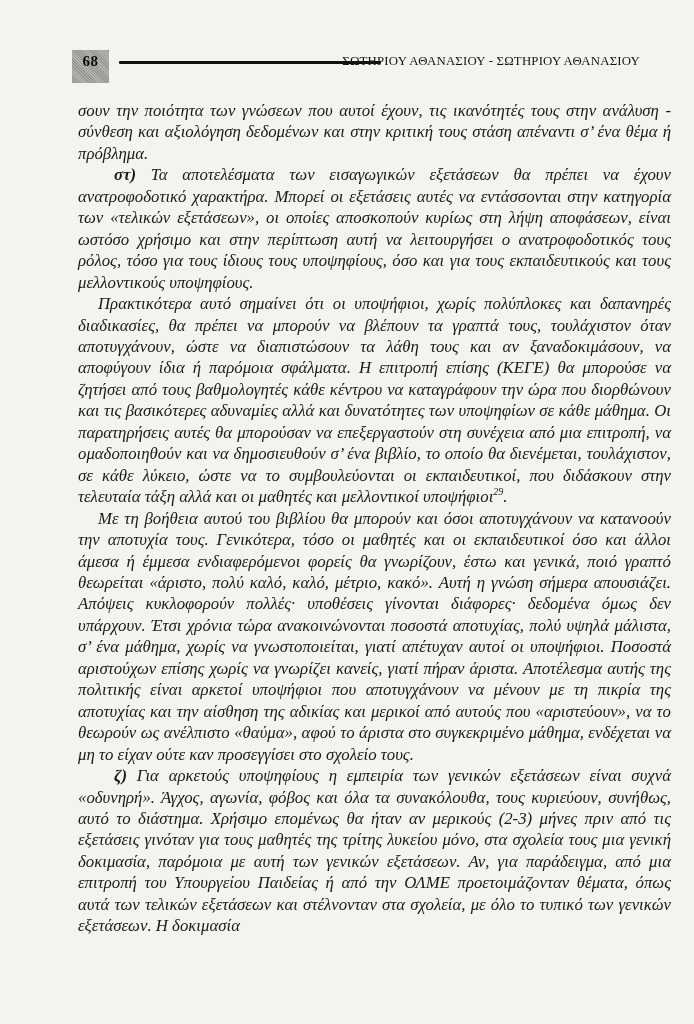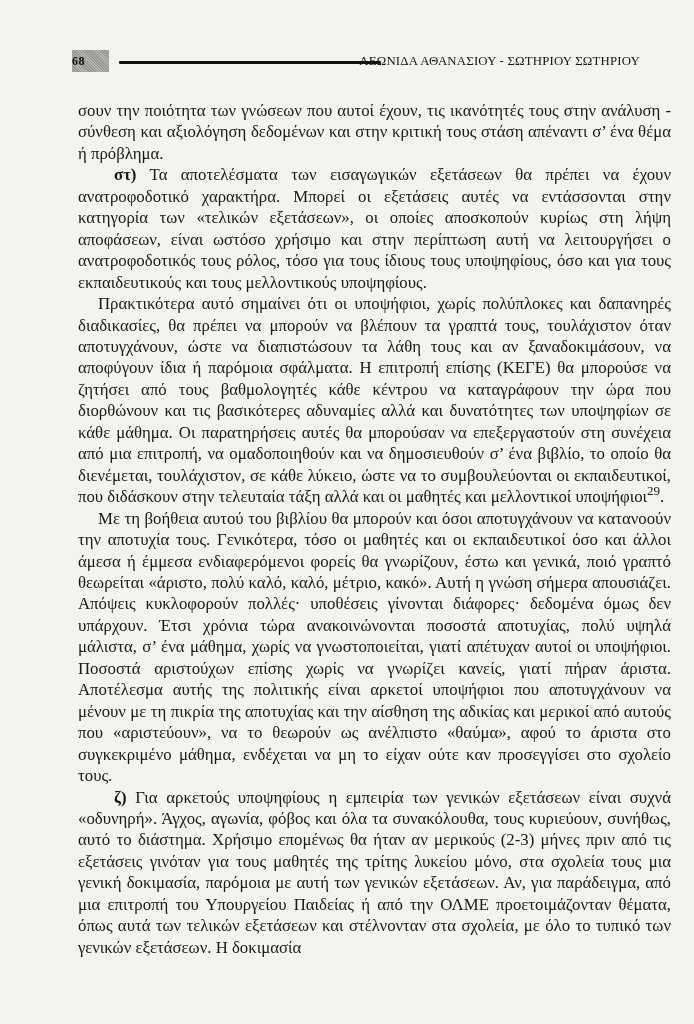--- a/index.html
+++ b/index.html
@@ -19,26 +19,27 @@
     background:var(--paper);
     overflow:hidden;
     color:var(--ink);
   }
   .header{
     position:absolute;
     top:50px;left:72px;right:54px;height:26px;
   }
   .page-badge{
     position:absolute;left:0;top:0;
-    width:37px;height:22px;
+    width:37px;height:33px;
     background-color:var(--badge_bg);
     background-image:repeating-linear-gradient(45deg, rgba(0,0,0,.14) 0 1px, rgba(255,255,255,.10) 1px 2px);
     color:#0d0d0b;
     font-weight:bold;
-    font-size:12px;
+    font-size:15px;
+    text-align:center;
     line-height:23px;
     letter-spacing:.5px;
   }
   .header-rule{
     position:absolute;
     left:47px;top:11px;
     width:262px;height:3px;
     background:var(--rule);
     border-radius:1px;
   }
@@ -51,47 +52,48 @@
     color:#151410;
   }
   .body-text{
     position:absolute;
     left:78px;top:100px;
     width:593px;
     font-size:16.8px;
     line-height:21.45px;
     text-align:justify;
     text-justify:inter-word;
+    font-style:italic;
   }
   .para{
     margin:0;
     text-indent:20px;
   }
   .para.first{
     text-indent:0;
   }
   .lead{
     font-weight:bold;
     margin-left:16px;
   }
   sup.fn{
-    font-size:13px;
+    font-size:10px;
     line-height:0;
     vertical-align:super;
   }
 </style>
 </head>
 <body>
 
 <div class="page">
 
   <div class="header">
     <div class="page-badge">68</div>
     <div class="header-rule"></div>
-    <div class="running-header">ΛΕΩΝΙΔΑ ΑΘΑΝΑΣΙΟΥ - ΣΩΤΗΡΙΟΥ ΣΩΤΗΡΙΟΥ</div>
+    <div class="running-header">ΣΩΤΗΡΙΟΥ ΑΘΑΝΑΣΙΟΥ - ΣΩΤΗΡΙΟΥ ΑΘΑΝΑΣΙΟΥ</div>
   </div>
 
   <div class="body-text">
 
     <p class="para first"><span>σουν την ποιότητα των γνώσεων που αυτοί έχουν, τις ικανότητές τους στην ανάλυση - σύνθεση και αξιολόγηση δεδομένων και στην κριτική τους στάση απέναντι σ’ ένα θέμα ή πρόβλημα.</span></p>
 
     <p class="para"><b class="lead">στ)</b><span> Τα αποτελέσματα των εισαγωγικών εξετάσεων θα πρέπει να έχουν ανατροφοδοτικό χαρακτήρα. Μπορεί οι εξετάσεις αυτές να εντάσσονται στην κατηγορία των «τελικών εξετάσεων», οι οποίες αποσκοπούν κυρίως στη λήψη αποφάσεων, είναι ωστόσο χρήσιμο και στην περίπτωση αυτή να λειτουργήσει ο ανατροφοδοτικός τους ρόλος, τόσο για τους ίδιους τους υποψηφίους, όσο και για τους εκπαιδευτικούς και τους μελλοντικούς υποψηφίους.</span></p>
 
     <p class="para"><span>Πρακτικότερα αυτό σημαίνει ότι οι υποψήφιοι, χωρίς πολύπλοκες και δαπανηρές διαδικασίες, θα πρέπει να μπορούν να βλέπουν τα γραπτά τους, τουλάχιστον όταν αποτυγχάνουν, ώστε να διαπιστώσουν τα λάθη τους και αν ξαναδοκιμάσουν, να αποφύγουν ίδια ή παρόμοια σφάλματα. Η επιτροπή επίσης (ΚΕΓΕ) θα μπορούσε να ζητήσει από τους βαθμολογητές κάθε κέντρου να καταγράφουν την ώρα που διορθώνουν και τις βασικότερες αδυναμίες αλλά και δυνατότητες των υποψηφίων σε κάθε μάθημα. Οι παρατηρήσεις αυτές θα μπορούσαν να επεξεργαστούν στη συνέχεια από μια επιτροπή, να ομαδοποιηθούν και να δημοσιευθούν σ’ ένα βιβλίο, το οποίο θα διενέμεται, τουλάχιστον, σε κάθε λύκειο, ώστε να το συμβουλεύονται οι εκπαιδευτικοί, που διδάσκουν στην τελευταία τάξη αλλά και οι μαθητές και μελλοντικοί υποψήφιοι</span><sup class="fn">29</sup><span>.</span></p>
 

